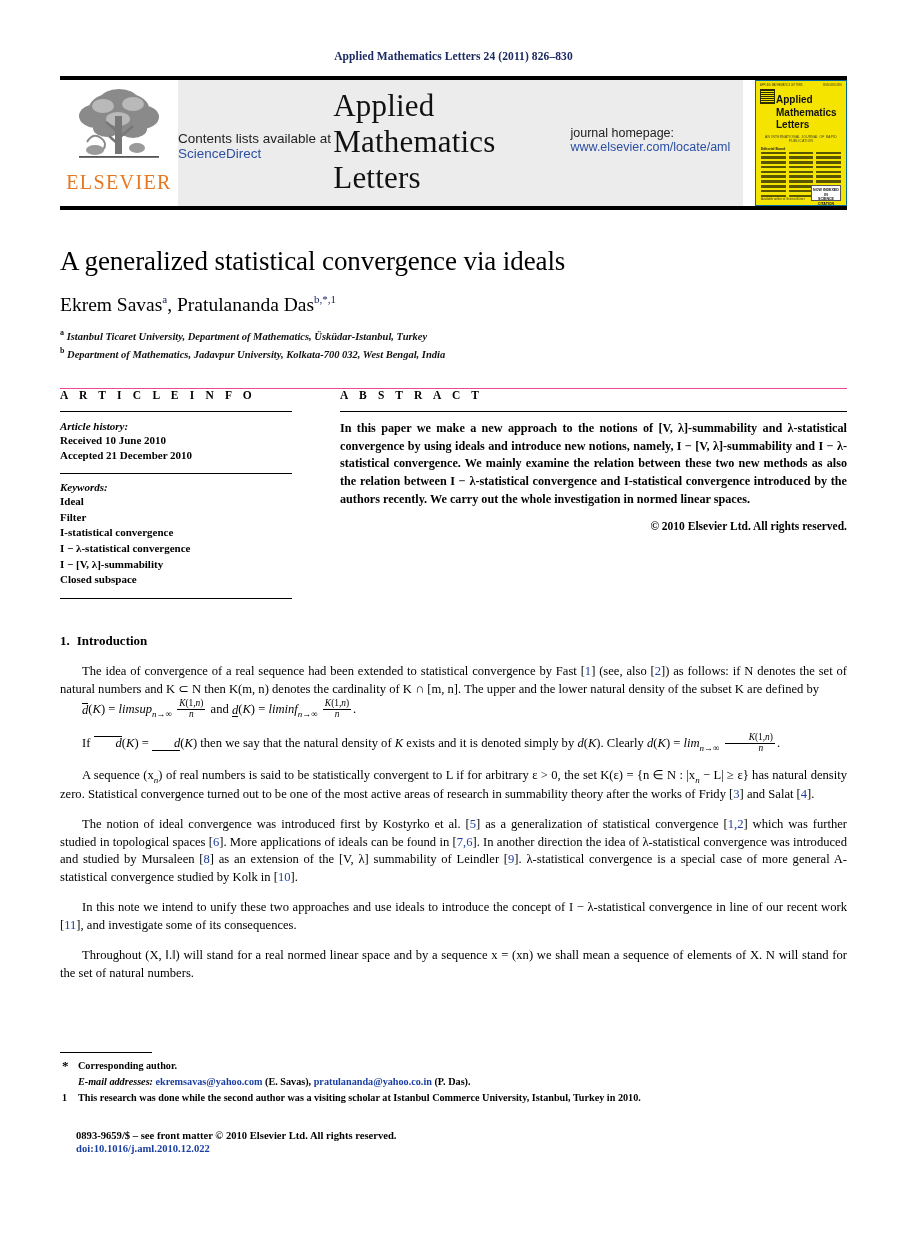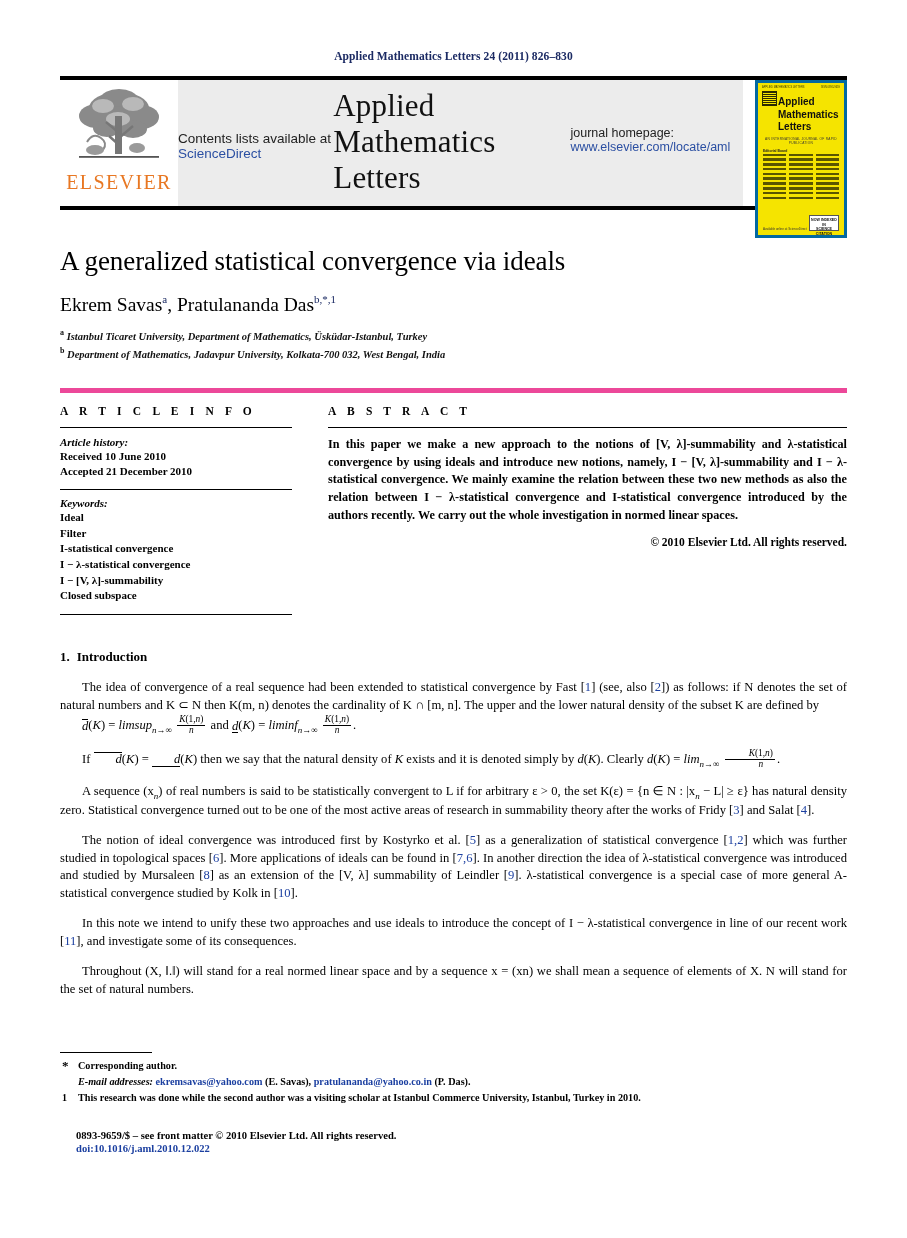--- a/index.html
+++ b/index.html
@@ -102,23 +102,23 @@
     flex: 0 0 104px;
     width: 104px;
     display: flex;
     align-items: flex-start;
     justify-content: flex-end;
     padding-left: 12px;
     box-sizing: border-box;
   }
   .cover-thumb {
     width: 96px;
-    height: 158px;
+    height: 126px;
     background: #f5e400;
-    border: 3px solid #0369a1;
+    border: 1px solid #0369a1;
     box-sizing: border-box;
     position: relative;
     overflow: hidden;
     font-family: "Liberation Sans", sans-serif;
   }
   .cover-topbar {
     font-size: 2.6px;
     color: #3b3b00;
     display: flex;
     justify-content: space-between;
@@ -234,24 +234,24 @@
   }
   .affil sup {
     font-style: normal;
     font-size: 8px;
     vertical-align: super;
   }
 
   
   .info-abstract {
     margin: 26px 60px 0 60px;
-    border-top: 5px solid #ec4899;
-    padding-top: 12px;
-    display: flex;
-    gap: 36px;
+    border-top: 1px solid #ec4899;
+    padding-top: 0;
+    display: flex;
+    gap: 48px;
   }
   .col-info {
     flex: 0 0 232px;
     width: 232px;
   }
   .col-abstract {
     flex: 1 1 auto;
   }
   .sec-head {
     font-family: "Liberation Serif", serif;

